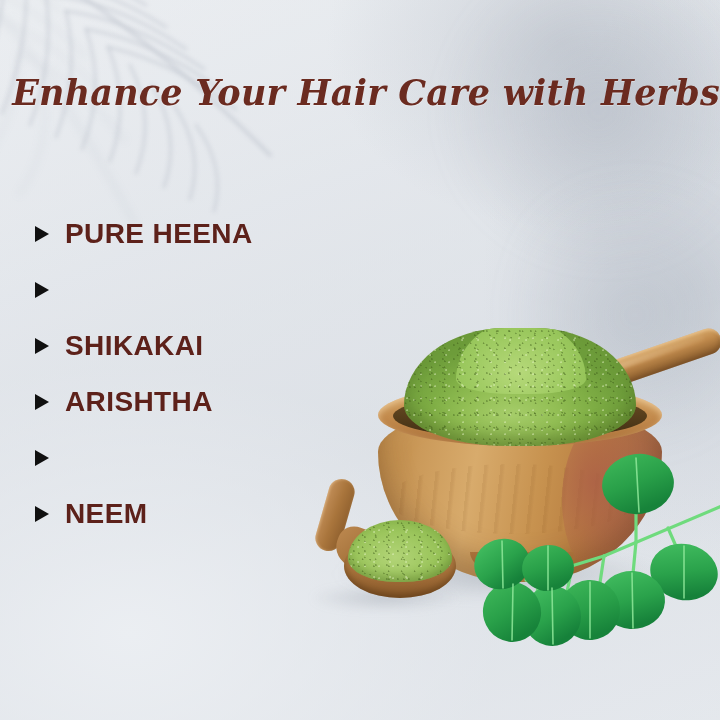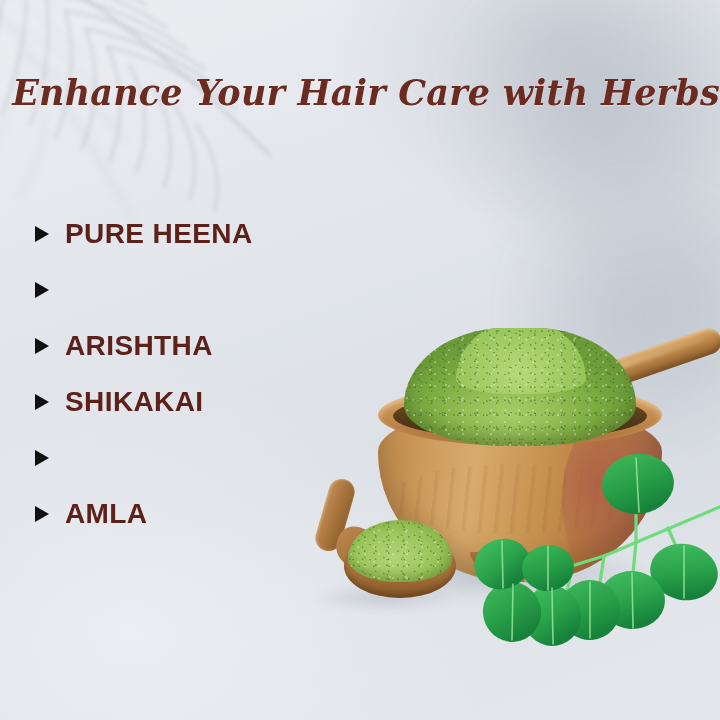--- a/index.html
+++ b/index.html
@@ -251,48 +251,48 @@
           </svg>
       </span>
     </div>
 
     <div class="herb-item">
       <span class="bullet">
         <svg width="16" height="18" viewBox="0 0 16 18">
             <polygon points="1,1 15,9 1,17" fill="#101010"></polygon>
           </svg>
       </span>
+      <span class="herb-label">SHIKAKAI</span>
+    </div>
+
+    <div class="herb-item">
+      <span class="bullet">
+        <svg width="16" height="18" viewBox="0 0 16 18">
+            <polygon points="1,1 15,9 1,17" fill="#101010"></polygon>
+          </svg>
+      </span>
       <span class="herb-label">ARISHTHA</span>
     </div>
 
-    <div class="herb-item">
-      <span class="bullet">
-        <svg width="16" height="18" viewBox="0 0 16 18">
-            <polygon points="1,1 15,9 1,17" fill="#101010"></polygon>
-          </svg>
-      </span>
-      <span class="herb-label">SHIKAKAI</span>
-    </div>
-
-
-    <div class="herb-item">
-      <span class="bullet">
-        <svg width="16" height="18" viewBox="0 0 16 18">
-            <polygon points="1,1 15,9 1,17" fill="#101010"></polygon>
-          </svg>
-      </span>
-    </div>
-
-    <div class="herb-item">
-      <span class="bullet">
-        <svg width="16" height="18" viewBox="0 0 16 18">
-            <polygon points="1,1 15,9 1,17" fill="#101010"></polygon>
-          </svg>
-      </span>
-      <span class="herb-label">AMLA</span>
+
+    <div class="herb-item">
+      <span class="bullet">
+        <svg width="16" height="18" viewBox="0 0 16 18">
+            <polygon points="1,1 15,9 1,17" fill="#101010"></polygon>
+          </svg>
+      </span>
+    </div>
+
+    <div class="herb-item">
+      <span class="bullet">
+        <svg width="16" height="18" viewBox="0 0 16 18">
+            <polygon points="1,1 15,9 1,17" fill="#101010"></polygon>
+          </svg>
+      </span>
+      <span class="herb-label">NEEM</span>
     </div>
 
   </div>
 
   <div class="photo">
 
     <div class="ground-shadow"></div>
     <div class="spoon-shadow"></div>
 
     <div class="big-spoon">

